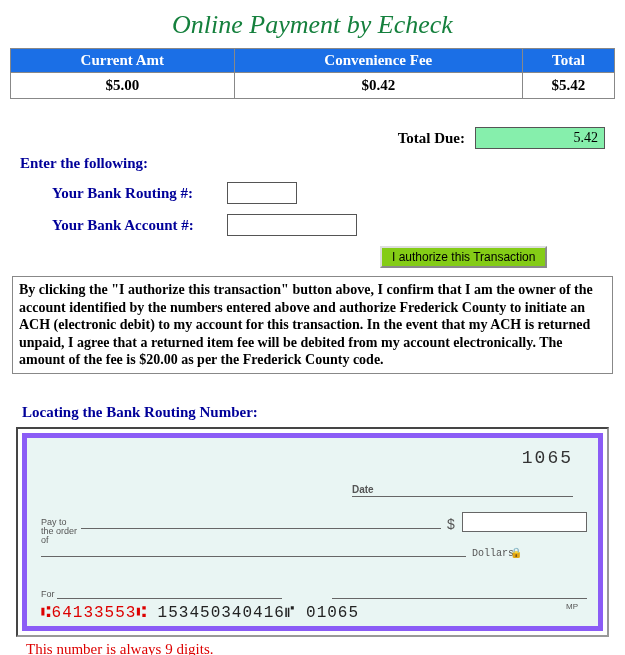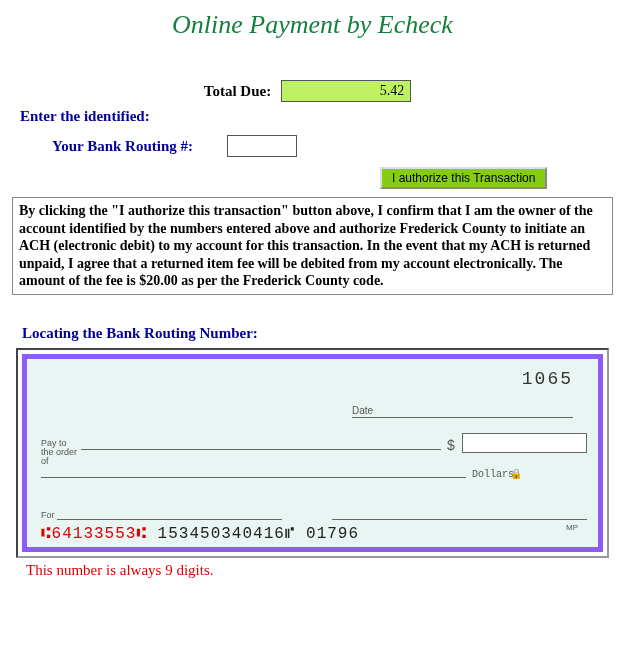--- a/index.html
+++ b/index.html
@@ -33,40 +33,40 @@
     padding: 3px 0;
   }
   table.amtable td {
     border: 1px solid #888;
     text-align: center;
     font-weight: bold;
     font-size: 15px;
     padding: 4px 0;
   }
   .totaldue-row {
-    margin-top: 40px;
+    margin-top: 28px;
     display: flex;
-    justify-content: center;
+    justify-content: flex-end;
     align-items: center;
     padding-right: 10px;
   }
   .totaldue-label {
     font-weight: bold;
     font-size: 15px;
     margin-right: 10px;
   }
   .totaldue-box {
     border: 1px solid #555;
     width: 130px;
     height: 22px;
     line-height: 20px;
     text-align: right;
     padding: 0 6px;
     font-size: 14px;
-    background: #bef264;
+    background: #86efac;
   }
   .enter-following {
     color: #000099;
     font-weight: bold;
     font-size: 15px;
     margin: 6px 0 10px 10px;
   }
   .field-row {
     display: flex;
     align-items: center;
@@ -135,20 +135,21 @@
     font-size: 18px;
     letter-spacing: 2px;
     color: #333;
   }
   .check .dateline {
     position: absolute;
     top: 46px; left: 325px; right: 25px;
     border-bottom: 1px solid #666;
     font-size: 10px;
     padding-bottom: 1px;
+    font-weight: bold;
   }
   .check .payto {
     position: absolute;
     top: 80px; left: 14px;
     font-size: 9px;
     line-height: 1.0;
     width: 40px;
   }
   .check .payline {
     position: absolute;
@@ -217,33 +218,51 @@
     font-size: 15px;
     margin: 4px 0 0 16px;
   }
 </style>
 </head>
 <body>
 
 <div class="wrap">
   <div class="title">Online Payment by Echeck</div>
 
+  <table class="amtable">
+    <tbody>
+        <tr>
+      <th>Current Amt</th>
+      <th>Convenience Fee</th>
+      <th>Total</th>
+    </tr>
+    <tr>
+      <td>$5.00</td>
+      <td>$0.42</td>
+      <td>$5.42</td>
+    </tr>
+  </tbody>
+    </table>
 
   <div class="totaldue-row">
     <span class="totaldue-label">Total Due:</span>
     <span class="totaldue-box">5.42</span>
   </div>
 
-  <div class="enter-following">Enter the identified:</div>
+  <div class="enter-following">Enter the following:</div>
 
   <div class="field-row">
     <span class="field-label">Your Bank Routing #:</span>
     <input type="text" class="field-input routing-input" style="">
   </div>
 
+  <div class="field-row">
+    <span class="field-label">Your Bank Account #:</span>
+    <input type="text" class="field-input account-input" style="">
+  </div>
 
   <div class="authorize-row">
     <button class="authorize">I authorize this Transaction</button>
   </div>
 
   <div class="disclosure">By clicking the "I authorize this transaction" button above, I confirm that I am the owner of the account identified by the numbers entered above and authorize Frederick County to initiate an ACH (electronic debit) to my account for this transaction. In the event that my ACH is returned unpaid, I agree that a returned item fee will be debited from my account electronically. The amount of the fee is $20.00 as per the Frederick County code.</div>
 
   <div class="locating-label">Locating the Bank Routing Number:</div>
 
   <div class="check-outer">
@@ -255,19 +274,19 @@
       <div class="dollarsign">$</div>
       <div class="amountbox"></div>
       <div class="amountline"></div>
       <div class="dollars-label">Dollars</div>
       <div class="lock">🔒</div>
       <div class="forlabel">For</div>
       <div class="forline"></div>
       <div class="sigline"></div>
       <div class="mp">MP</div>
       <div class="micr">
-        <span class="routing">⑆64133553⑆</span><span class="rest"> 153450340416⑈  01796</span>
+        <span class="routing">⑆64133553⑆</span><span class="rest"> 153450340416⑈  01065</span>
       </div>
     </div>
   </div>
 
   <div class="routing-note">This number is always 9 digits.</div>
 </div>
 
 </body></html>

